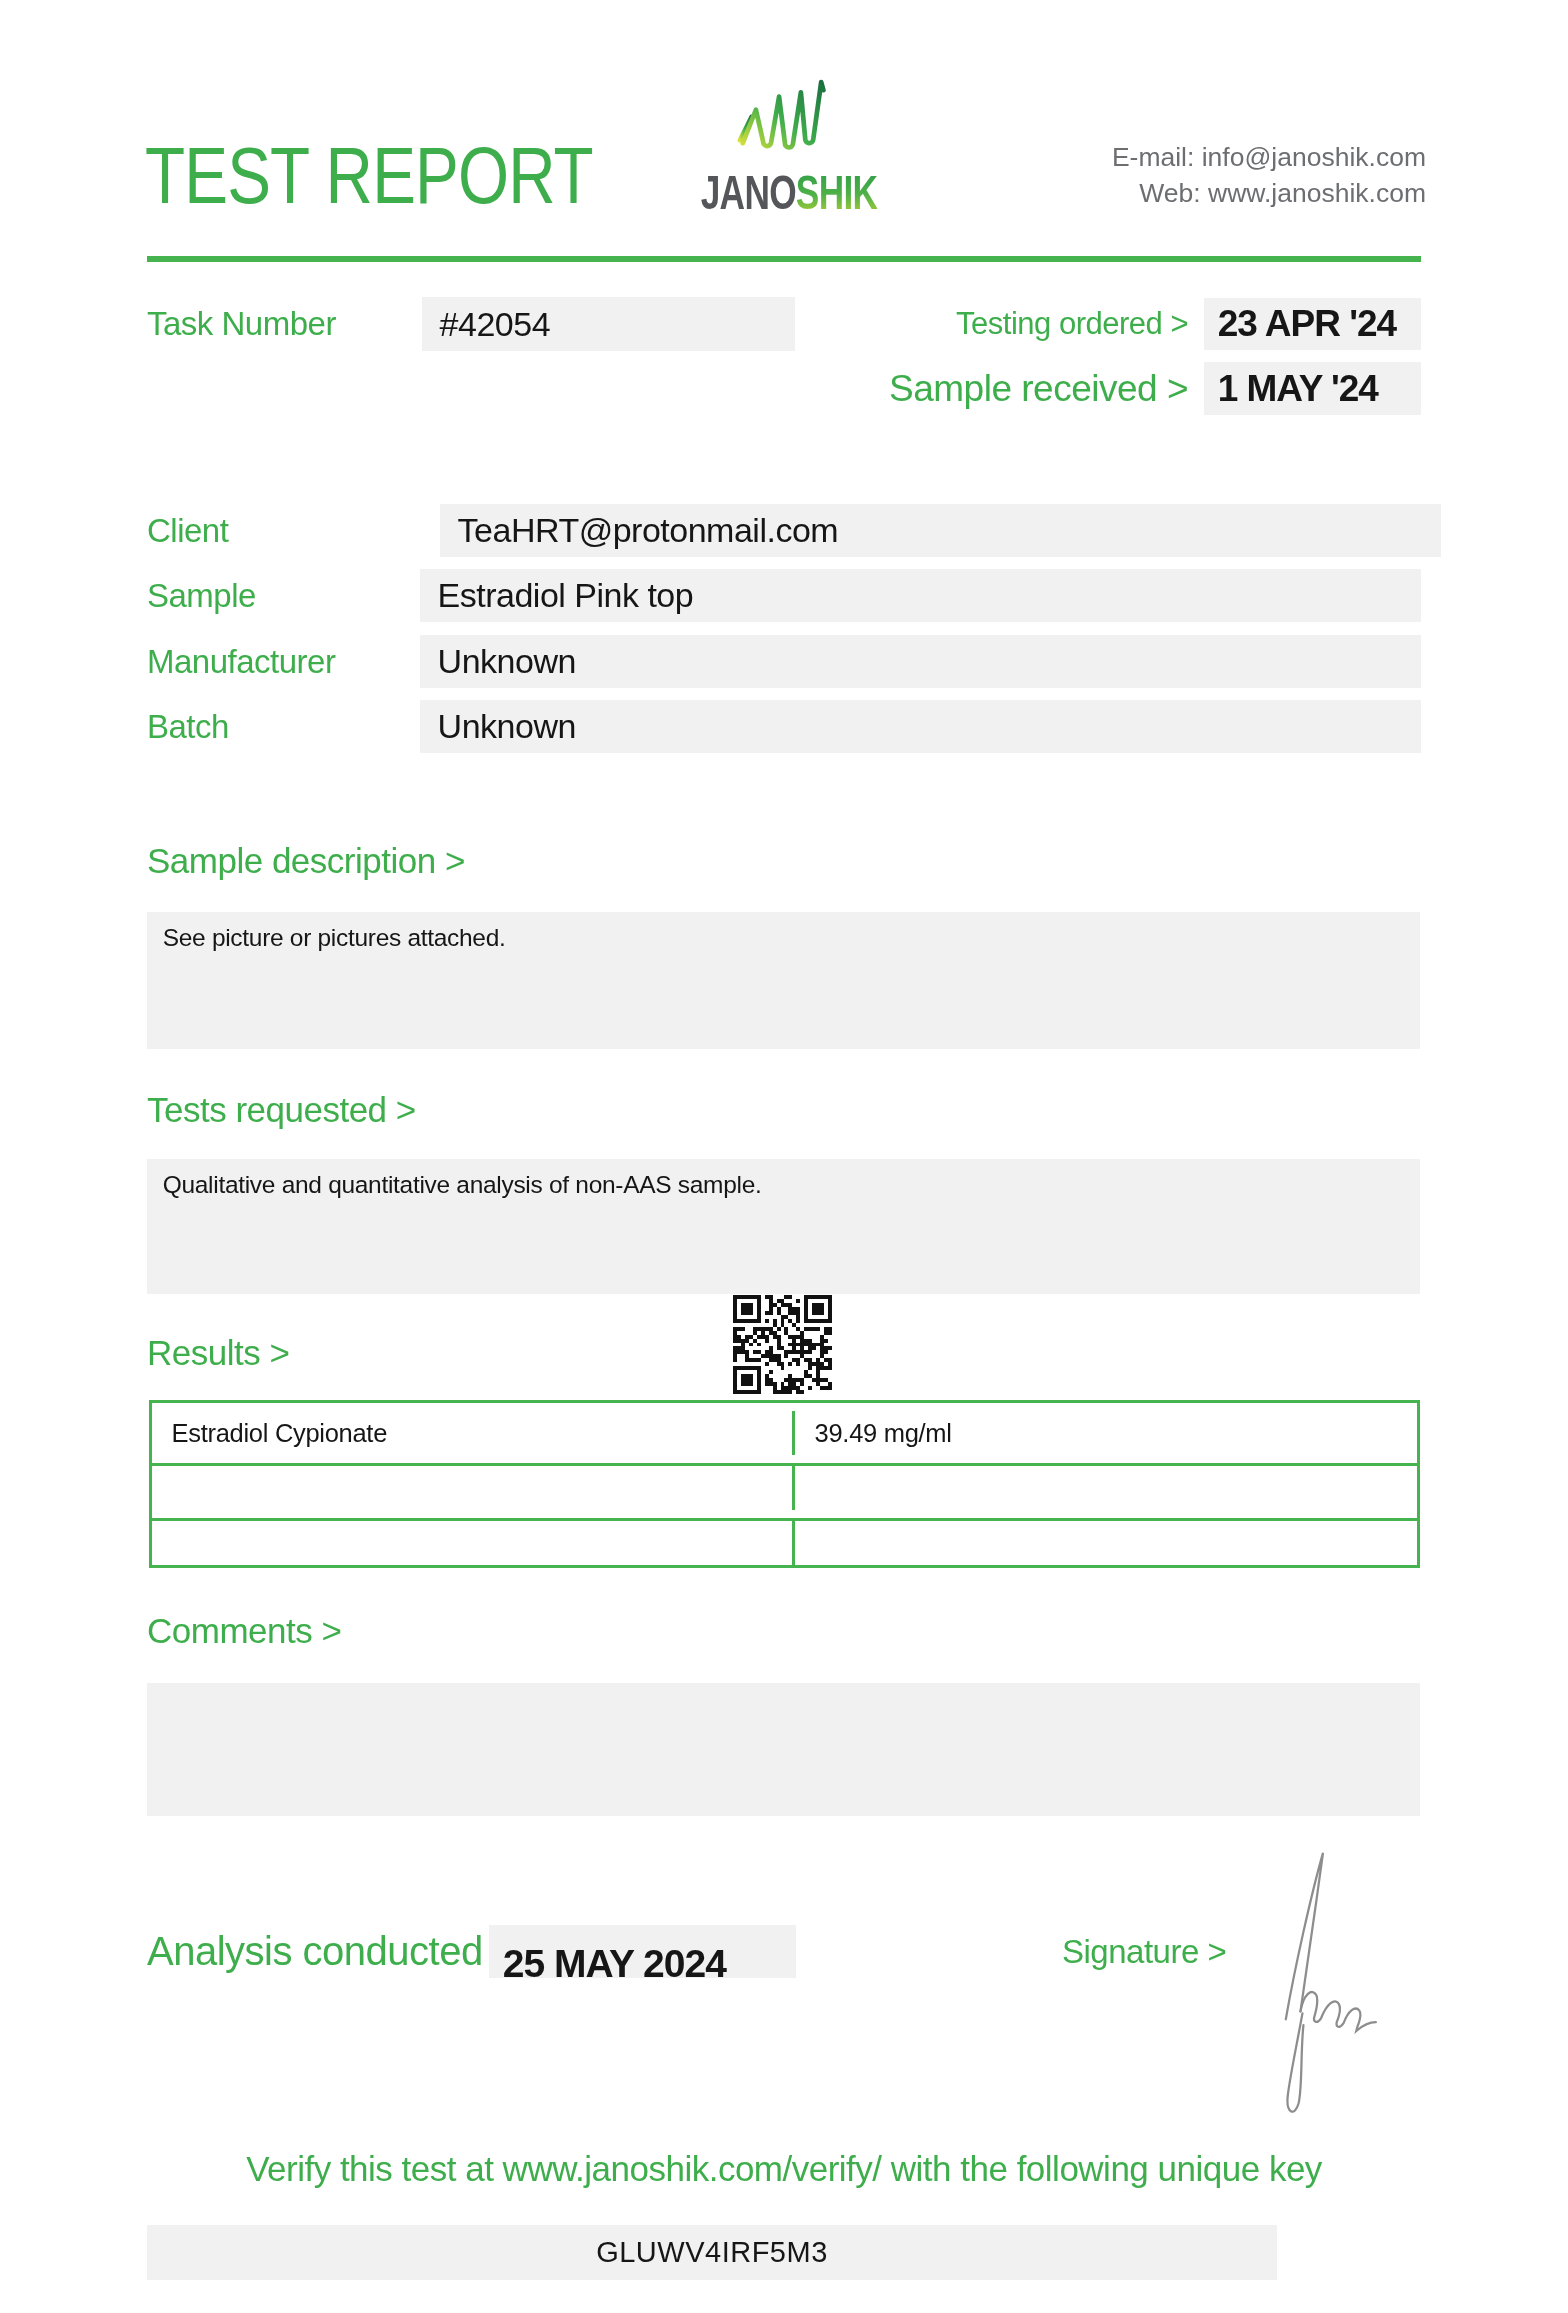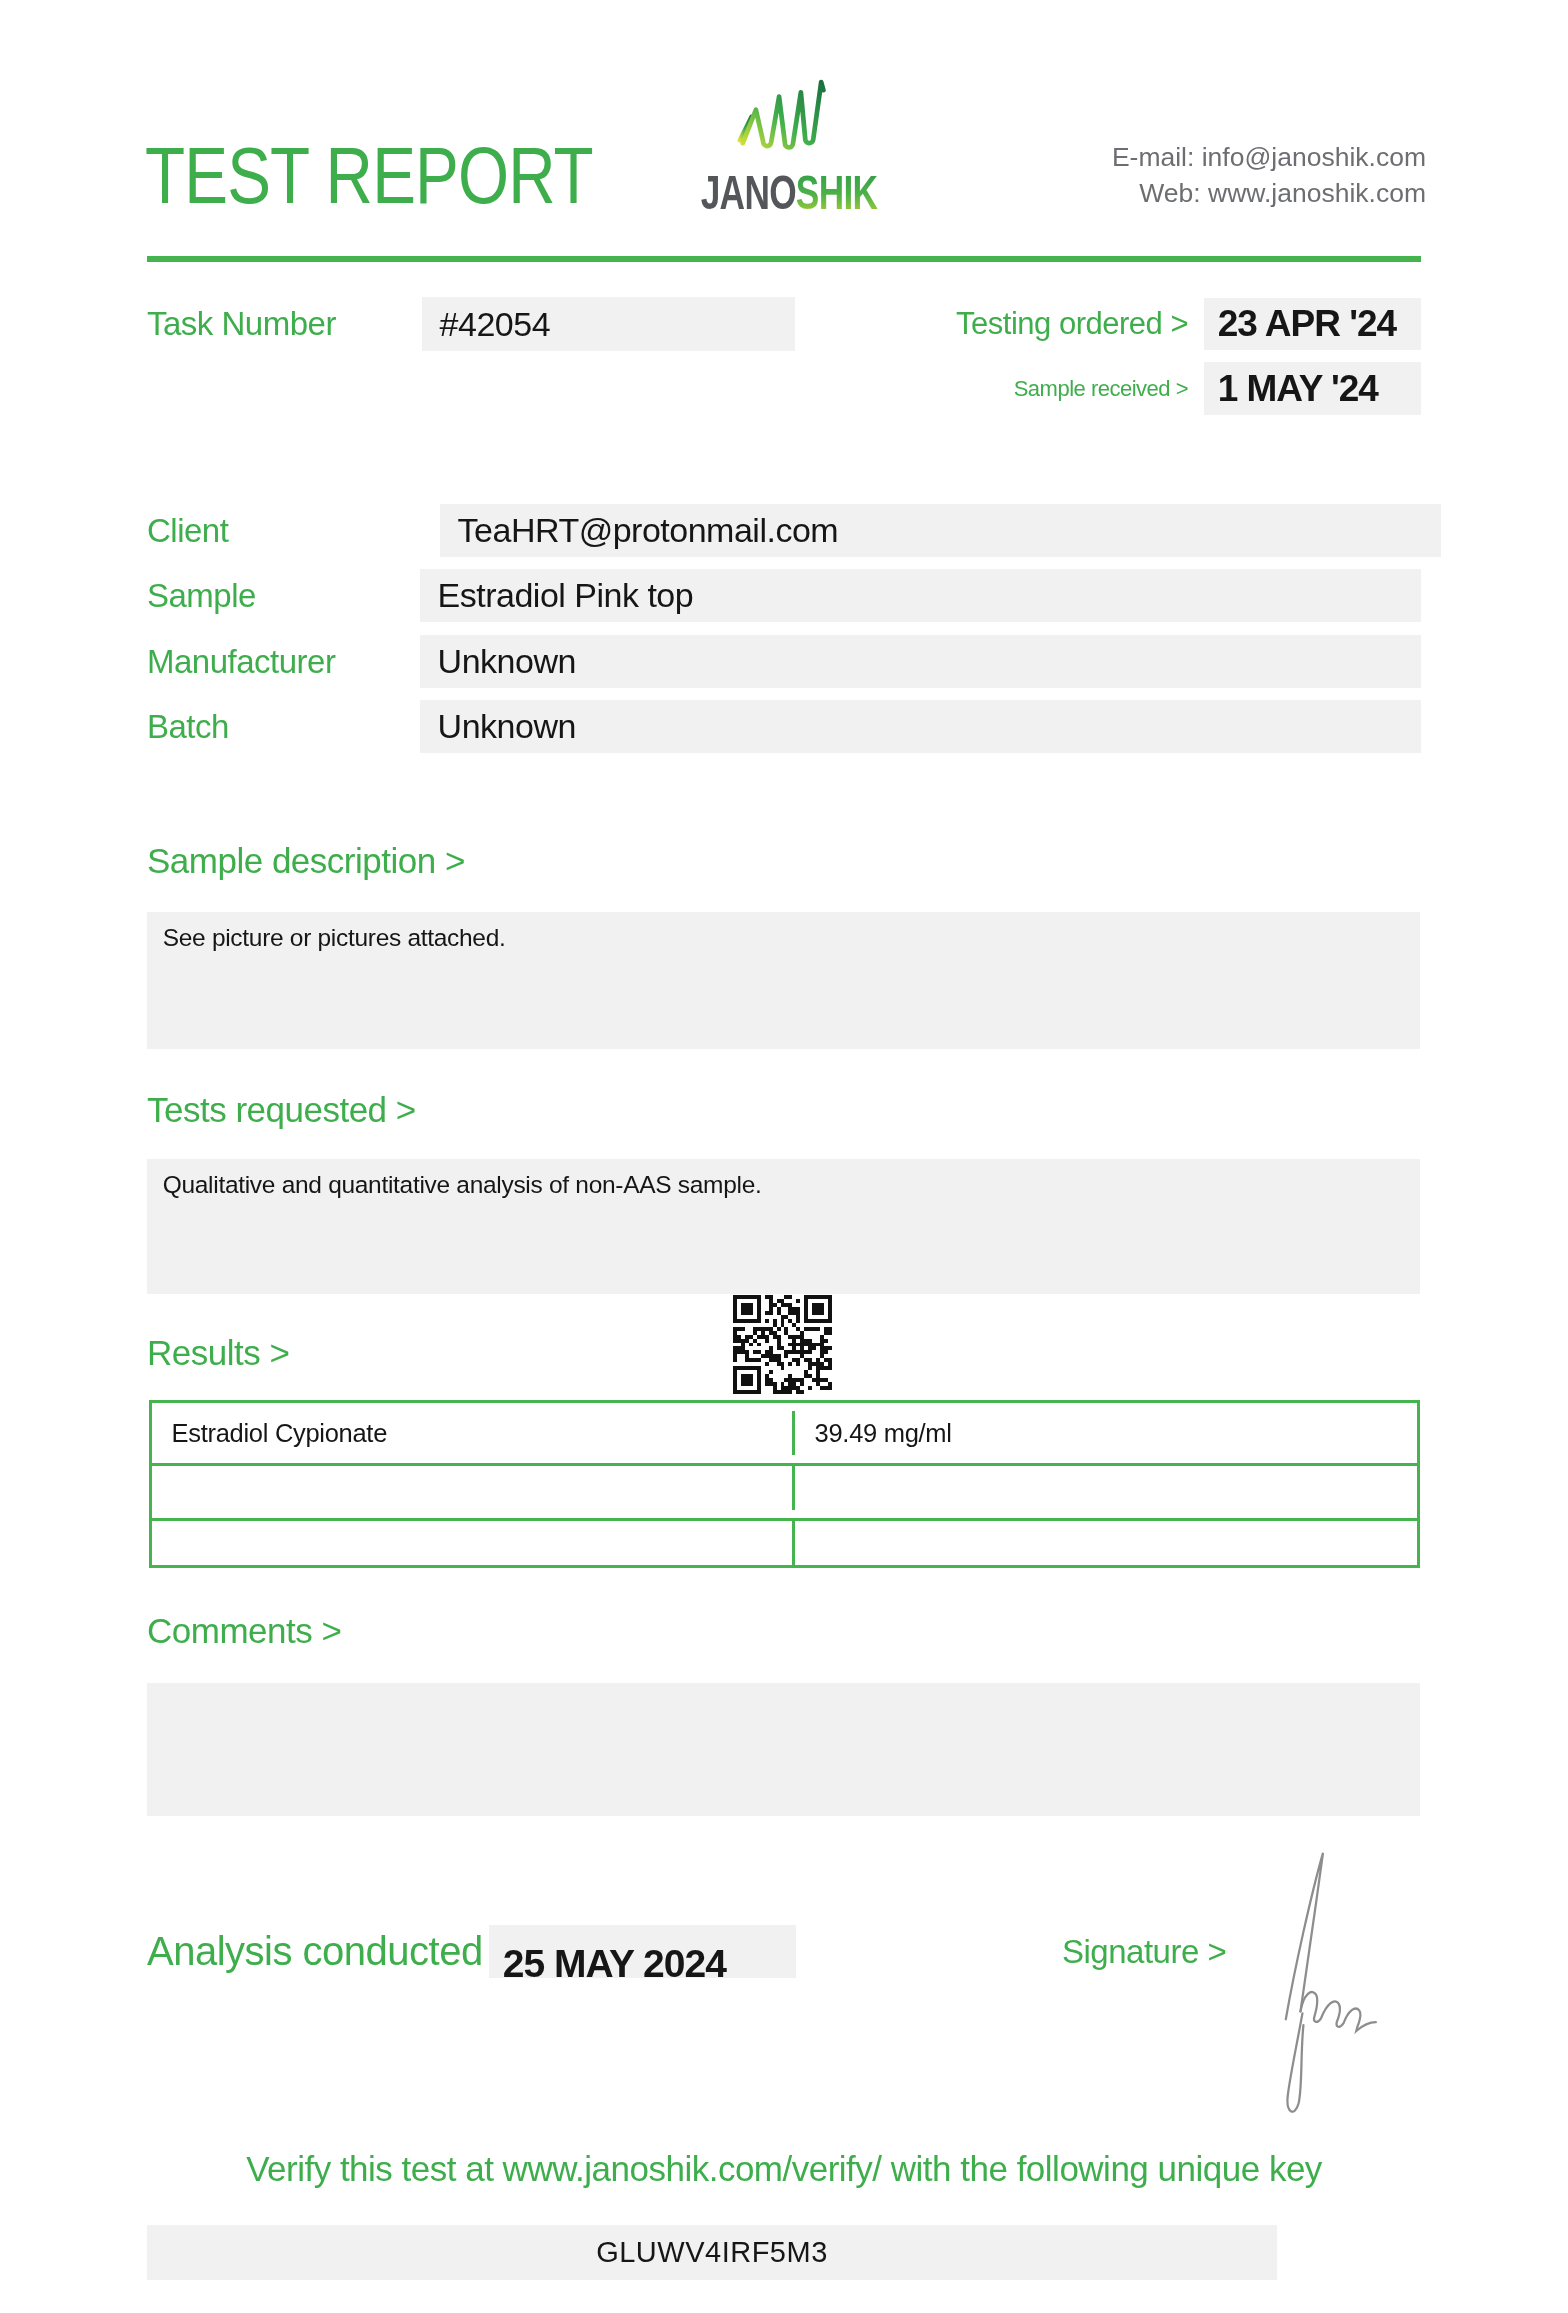--- a/index.html
+++ b/index.html
@@ -75,21 +75,21 @@
   <div class="abs flexc glabel" style="left:147px;top:297px;height:54px;">Task Number</div>
   <div class="abs flexc vbox" style="left:422px;top:297px;width:373px;height:54px;padding-left:17.6px;box-sizing:border-box;">
     <span class="val">#42054</span>
   </div>
 
   <div class="abs flexc glabel" style="left:833px;top:298px;height:52px;width:355px;justify-content:flex-end;font-size:31px;">Testing ordered &gt;</div>
   <div class="abs flexc vbox" style="left:1204px;top:298px;width:217px;height:52px;padding-left:13.7px;box-sizing:border-box;">
     <span class="dateval">23 APR '24</span>
   </div>
 
-  <div class="abs flexc glabel" style="left:833px;top:362px;height:53px;width:355px;justify-content:flex-end;font-size:22px;">Sample received &gt;</div>
+  <div class="abs flexc glabel" style="left:833px;top:362px;height:53px;width:355px;justify-content:flex-end;font-size:37px;">Sample received &gt;</div>
   <div class="abs flexc vbox" style="left:1204px;top:362px;width:217px;height:53px;padding-left:13.7px;box-sizing:border-box;">
     <span class="dateval">1 MAY '24</span>
   </div>
 
   <div class="abs flexc glabel" style="left:147px;top:504px;height:53px;">Client</div>
   <div class="abs flexc vbox" style="left:420px;top:504px;width:1001px;height:53px;padding-left:17.6px;box-sizing:border-box;margin-left:20px;">
     <span class="val">TeaHRT@protonmail.com</span>
   </div>
 
   <div class="abs flexc glabel" style="left:147px;top:569px;height:53px;">Sample</div>

